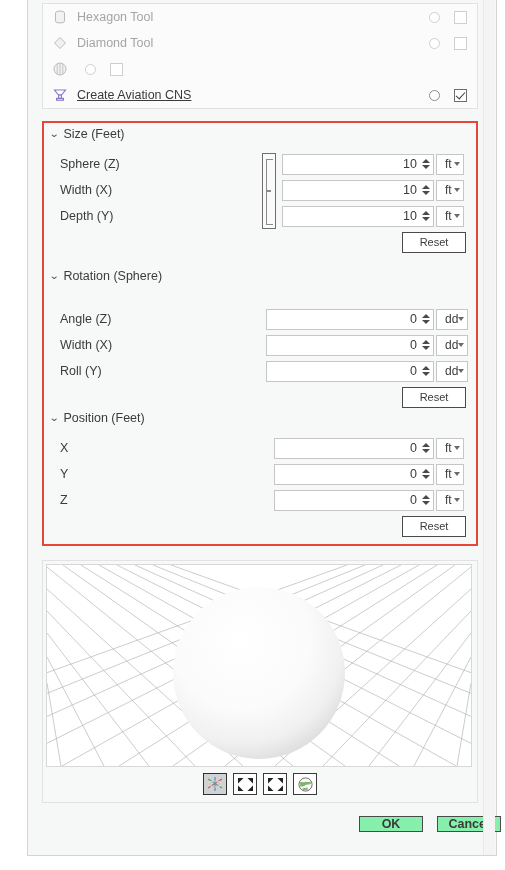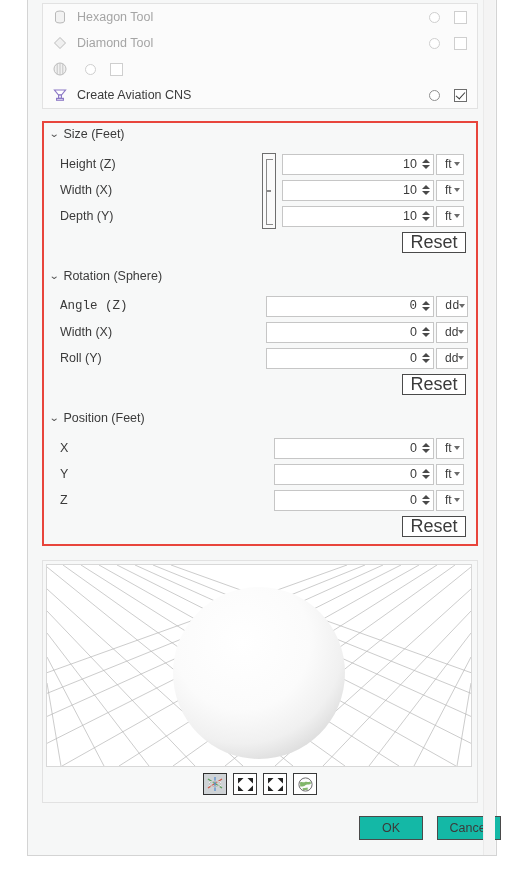--- a/index.html
+++ b/index.html
@@ -55,21 +55,21 @@
     display: flex;
     align-items: center;
     justify-content: center;
   }
   .tool-label {
     flex: 1 1 auto;
     font-size: 12.5px;
     color: #a5a5a5;
     white-space: nowrap;
   }
-  .tool-row.enabled .tool-label { color: #3b3b3b; }
+  .tool-row.enabled .tool-label { color: #3b3b3b; text-decoration: underline; }
 
   .radio-cell, .check-cell {
     width: 26px;
     flex: 0 0 26px;
     display: flex;
     align-items: center;
     justify-content: center;
   }
   .radio-dot {
     width: 11px;
@@ -231,21 +231,21 @@
   }
 
   .reset-btn {
     position: absolute;
     right: 10px;
     width: 64px;
     height: 21px;
     border: 1px solid #4a4a4a;
     background: #ffffff;
     box-sizing: border-box;
-    font-size: 18px;
+    font-size: 11px;
     color: #3b3b3b;
     display: flex;
     align-items: center;
     justify-content: center;
     cursor: default;
   }
 
   
   .viewport-wrap {
     position: absolute;
@@ -285,30 +285,31 @@
     align-items: center;
     justify-content: center;
   }
   .vp-btn.selected { background: #cfd3d6; }
   .vp-btn.plain { border-color: #3a3a3a; }
 
   
   .footer-btn {
     position: absolute;
     width: 64px;
-    height: 24px;
+    height: 16px;
     border: 1px solid #4a4a4a;
-    background: #14b8a6;
+    background: #86efac;
     box-sizing: border-box;
     font-size: 12.5px;
     color: #3b3b3b;
     display: flex;
     align-items: center;
     justify-content: center;
     cursor: default;
+    font-weight: bold;
   }
   .btn-ok { left: 331px; top: 822px; }
   .btn-cancel { left: 409px; top: 822px; }
 
   
   .scrollbar {
     position: absolute;
     right: 1px;
     top: 0;
     width: 11px;
@@ -398,21 +399,21 @@
         <span class="chev">⌄</span>
         <span>Size (Feet)</span>
       </div>
 
       <div class="link-bracket">
         <span class="inner"></span>
           <span class="nub"></span>
       </div>
 
       <div class="prop-row" style="margin-top:6px;">
-        <span class="prop-label">Height (Z)</span>
+        <span class="prop-label">Sphere (Z)</span>
         <span class="spin" style="left:238px; width:152px;">
           <span class="val">10</span>
           <span class="arrows">
               <span class="up"></span>
               <span class="dn"></span>
             </span>
         </span>
         <span class="unit" style="left:392px;">
           <span>ft</span>
           <span class="uarrow"></span>
@@ -453,21 +454,21 @@
         <span class="reset-btn">Reset</span>
       </div>
     </div>
 
     <div class="section sec-rot">
       <div class="sec-header">
         <span class="chev">⌄</span>
         <span>Rotation (Sphere)</span>
       </div>
 
-      <div class="prop-row" style="margin-top:6px;font-family:Liberation Mono, monospace;">
+      <div class="prop-row" style="margin-top:19px;">
         <span class="prop-label">Angle (Z)</span>
         <span class="spin" style="left:222px; width:168px;">
           <span class="val">0</span>
           <span class="arrows">
               <span class="up"></span>
               <span class="dn"></span>
             </span>
         </span>
         <span class="unit" style="left:392px; width:32px;">
           <span>dd</span>

